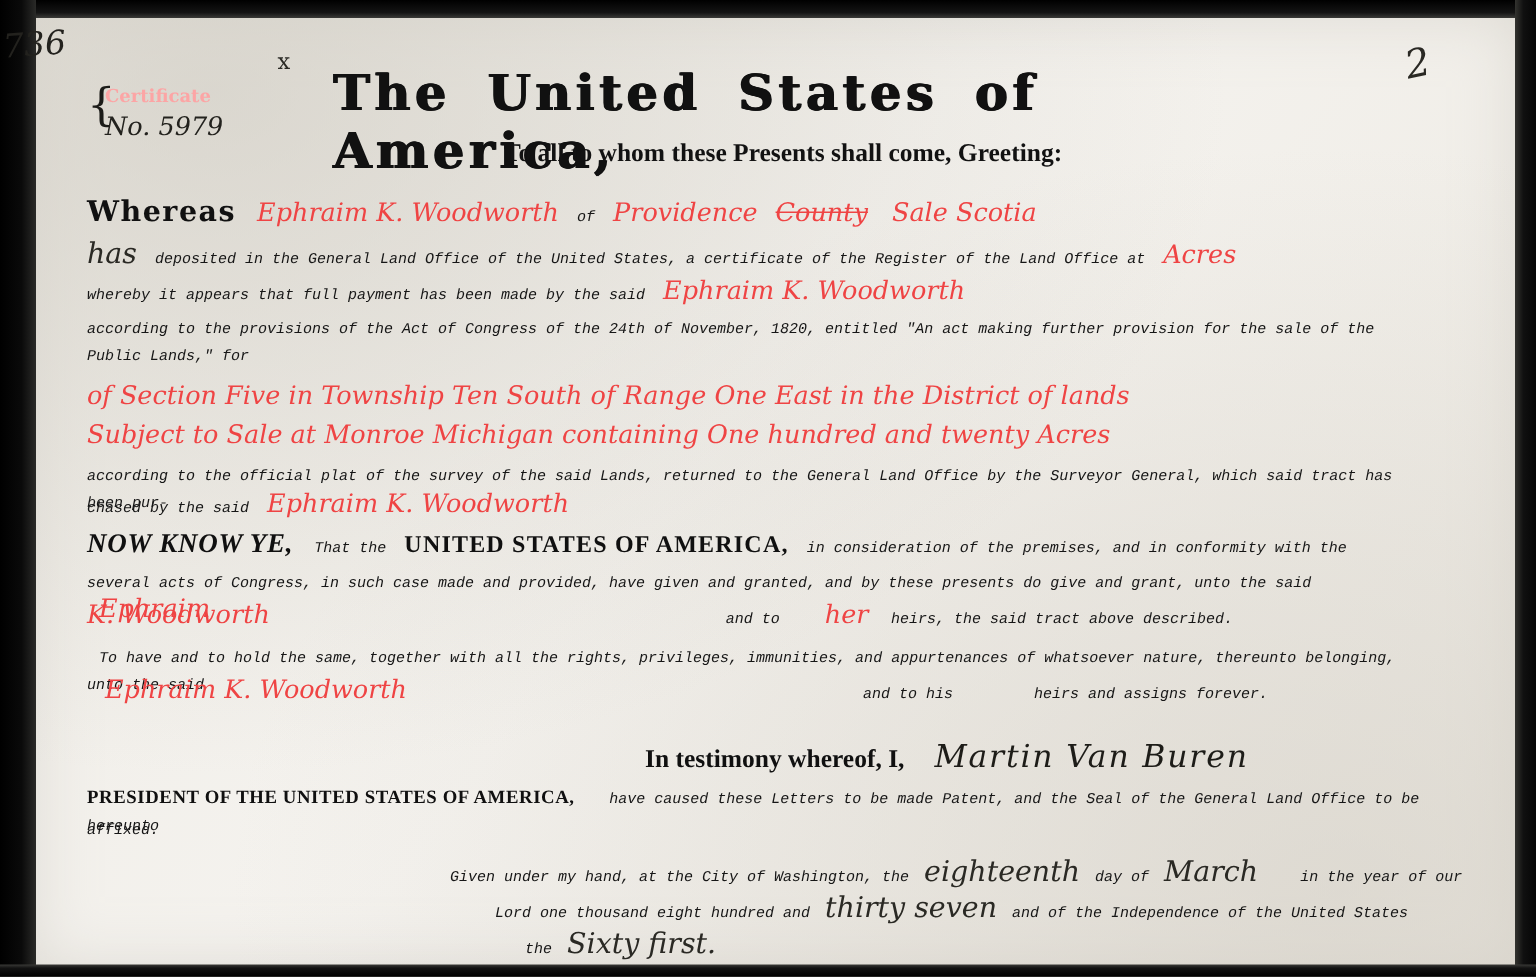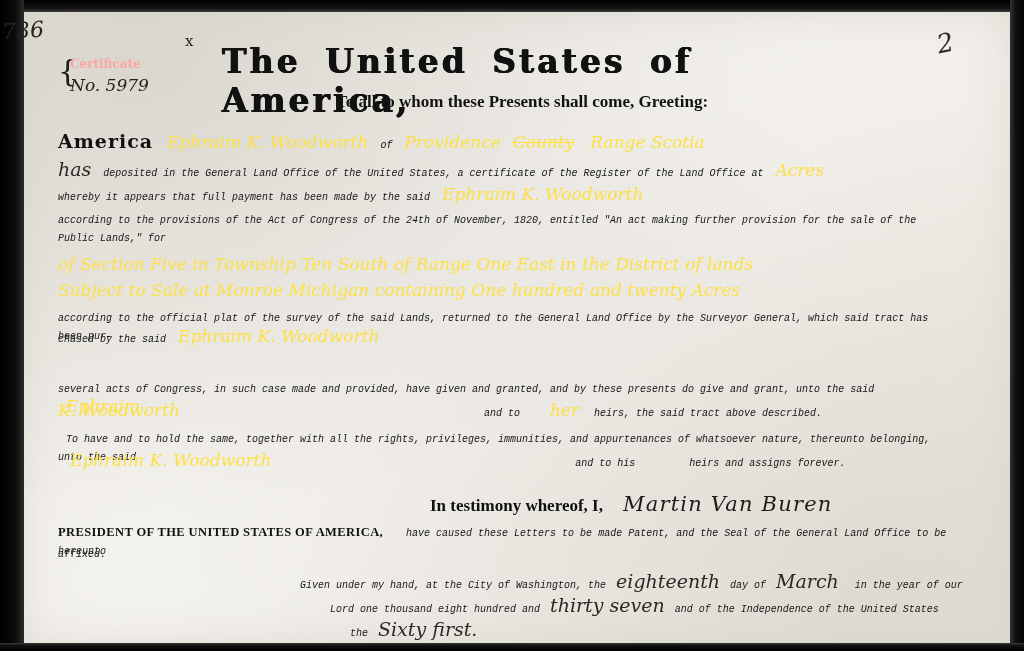--- a/index.html
+++ b/index.html
@@ -157,21 +157,21 @@
     font-size: 17px;
     color: #121212;
   }
 
   
   .line { position: absolute; left: 58px; width: 900px; height: 22px; }
   .ink {
     font-family: "DejaVu Serif", serif;
     font-style: italic;
     font-size: 17px;
-    color: #fde047;
+    color: #ef4444;
   }
   .ink-sm {
     font-family: "DejaVu Serif", serif;
     font-style: italic;
     font-size: 19px;
     color: #2a2924;
   }
   .pr-it {
     font-family: Liberation Mono, monospace;
     font-style: italic;
@@ -248,26 +248,26 @@
   <div id="cert-block">
     <div id="cert-brace">{</div>
     <div id="cert-label">Certificate</div>
     <div id="cert-number">No. 5979</div>
   </div>
 
   <div id="main-title">The United States of America,</div>
   <div id="subtitle">To all to whom these Presents shall come, Greeting:</div>
 
   <div class="line" style="top:130px;">
-    <span class="whereas">America</span>
+    <span class="whereas">Whereas</span>
     <span class="ink" style="margin-left:10px;">Ephraim K. Woodworth</span>
     <span class="pr-it" style="margin-left:8px;">of</span>
     <span class="ink" style="margin-left:8px;">Providence</span>
     <span class="ink strike" style="margin-left:8px;">County</span>
-    <span class="ink" style="margin-left:12px;">Range Scotia</span>
+    <span class="ink" style="margin-left:12px;">Sale Scotia</span>
   </div>
 
   <div class="line" style="top:158px;">
     <span class="ink-sm">has</span>
     <span class="pr-it" style="margin-left:8px;">deposited in the General Land Office of the United States, a certificate of the Register of the Land Office at</span>
     <span class="ink" style="margin-left:8px;">Acres</span>
   </div>
 
   <div class="line" style="top:184px;">
     <span class="pr-it">whereby it appears that full payment has been made by the said</span>
@@ -289,20 +289,26 @@
 
   <div class="line" style="top:307px;">
     <span class="pr-it">according to the official plat of the survey of the said Lands, returned to the General Land Office by the Surveyor General, which said tract has been pur-</span>
   </div>
 
   <div class="line" style="top:326px;">
     <span class="pr-it">chased by the said</span>
     <span class="ink" style="margin-left:8px;">Ephraim K. Woodworth</span>
   </div>
 
+  <div class="line" style="top:352px;">
+    <span class="nowknow">NOW KNOW YE,</span>
+    <span class="pr-it" style="margin-left:10px;">That the</span>
+    <span class="usoa" style="margin-left:8px;">UNITED STATES OF AMERICA,</span>
+    <span class="pr-it" style="margin-left:8px;">in consideration of the premises, and in conformity with the</span>
+  </div>
 
   <div class="line" style="top:378px;">
     <span class="pr-it">several acts of Congress, in such case made and provided, have given and granted, and by these presents do give and grant, unto the said</span>
     <span class="ink" style="margin-left:8px;">Ephraim</span>
   </div>
 
   <div class="line" style="top:400px;">
     <span class="ink">K. Woodworth</span>
     <span class="pr-it" style="margin-left:300px;">and to</span>
     <span class="ink" style="margin-left:26px;">her</span>
@@ -330,21 +336,21 @@
   </div>
   <div class="line" style="top:543px;">
     <span class="pr-it">affixed.</span>
   </div>
 
   <div class="line" style="top:570px; left:300px;">
     <span class="pr-it">Given under my hand, at the City of Washington, the</span>
     <span class="ink-sm" style="margin-left:6px;">eighteenth</span>
     <span class="pr-it" style="margin-left:6px;">day of</span>
     <span class="ink-sm" style="margin-left:6px;">March</span>
-    <span class="pr-it" style="margin-left:12px;">in the year of our</span>
+    <span class="pr-it" style="margin-left:24px;">in the year of our</span>
   </div>
   <div class="line" style="top:594px; left:330px;">
     <span class="pr-it">Lord one thousand eight hundred and</span>
     <span class="ink-sm" style="margin-left:6px;">thirty seven</span>
     <span class="pr-it" style="margin-left:6px;">and of the Independence of the United States</span>
   </div>
   <div class="line" style="top:618px; left:350px;">
     <span class="pr-it">the</span>
     <span class="ink-sm" style="margin-left:6px;">Sixty first.</span>
   </div>

